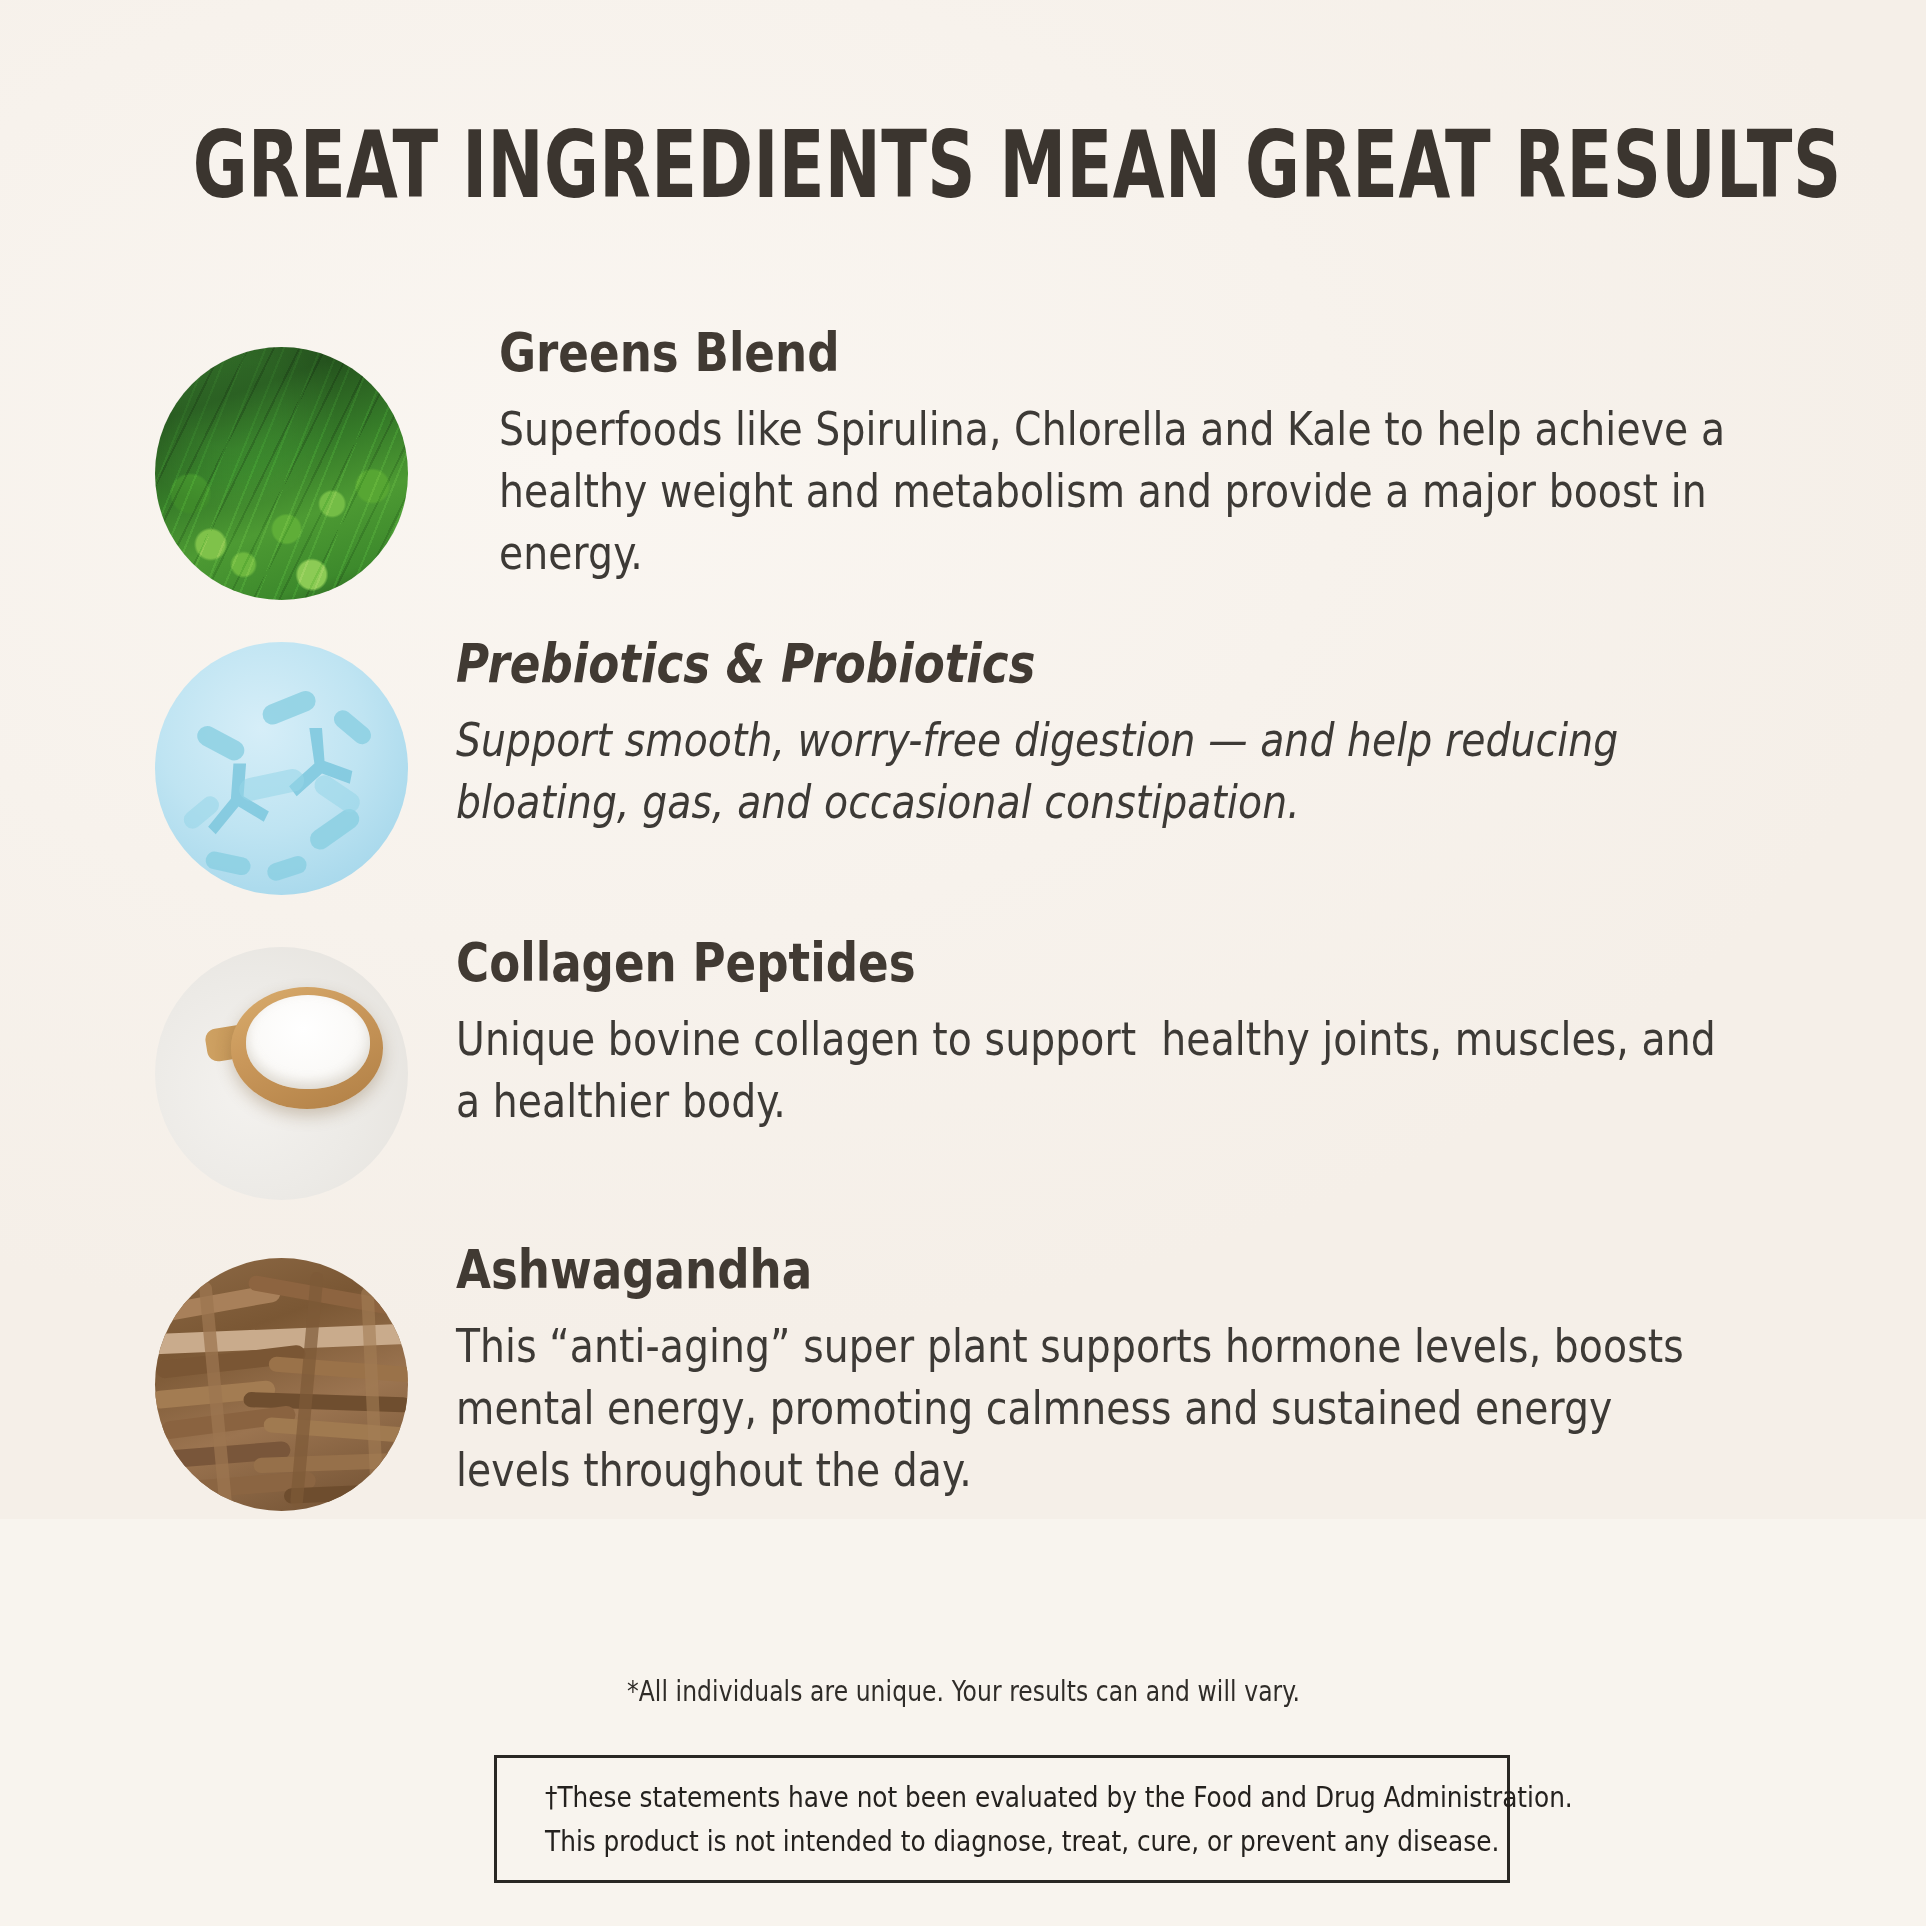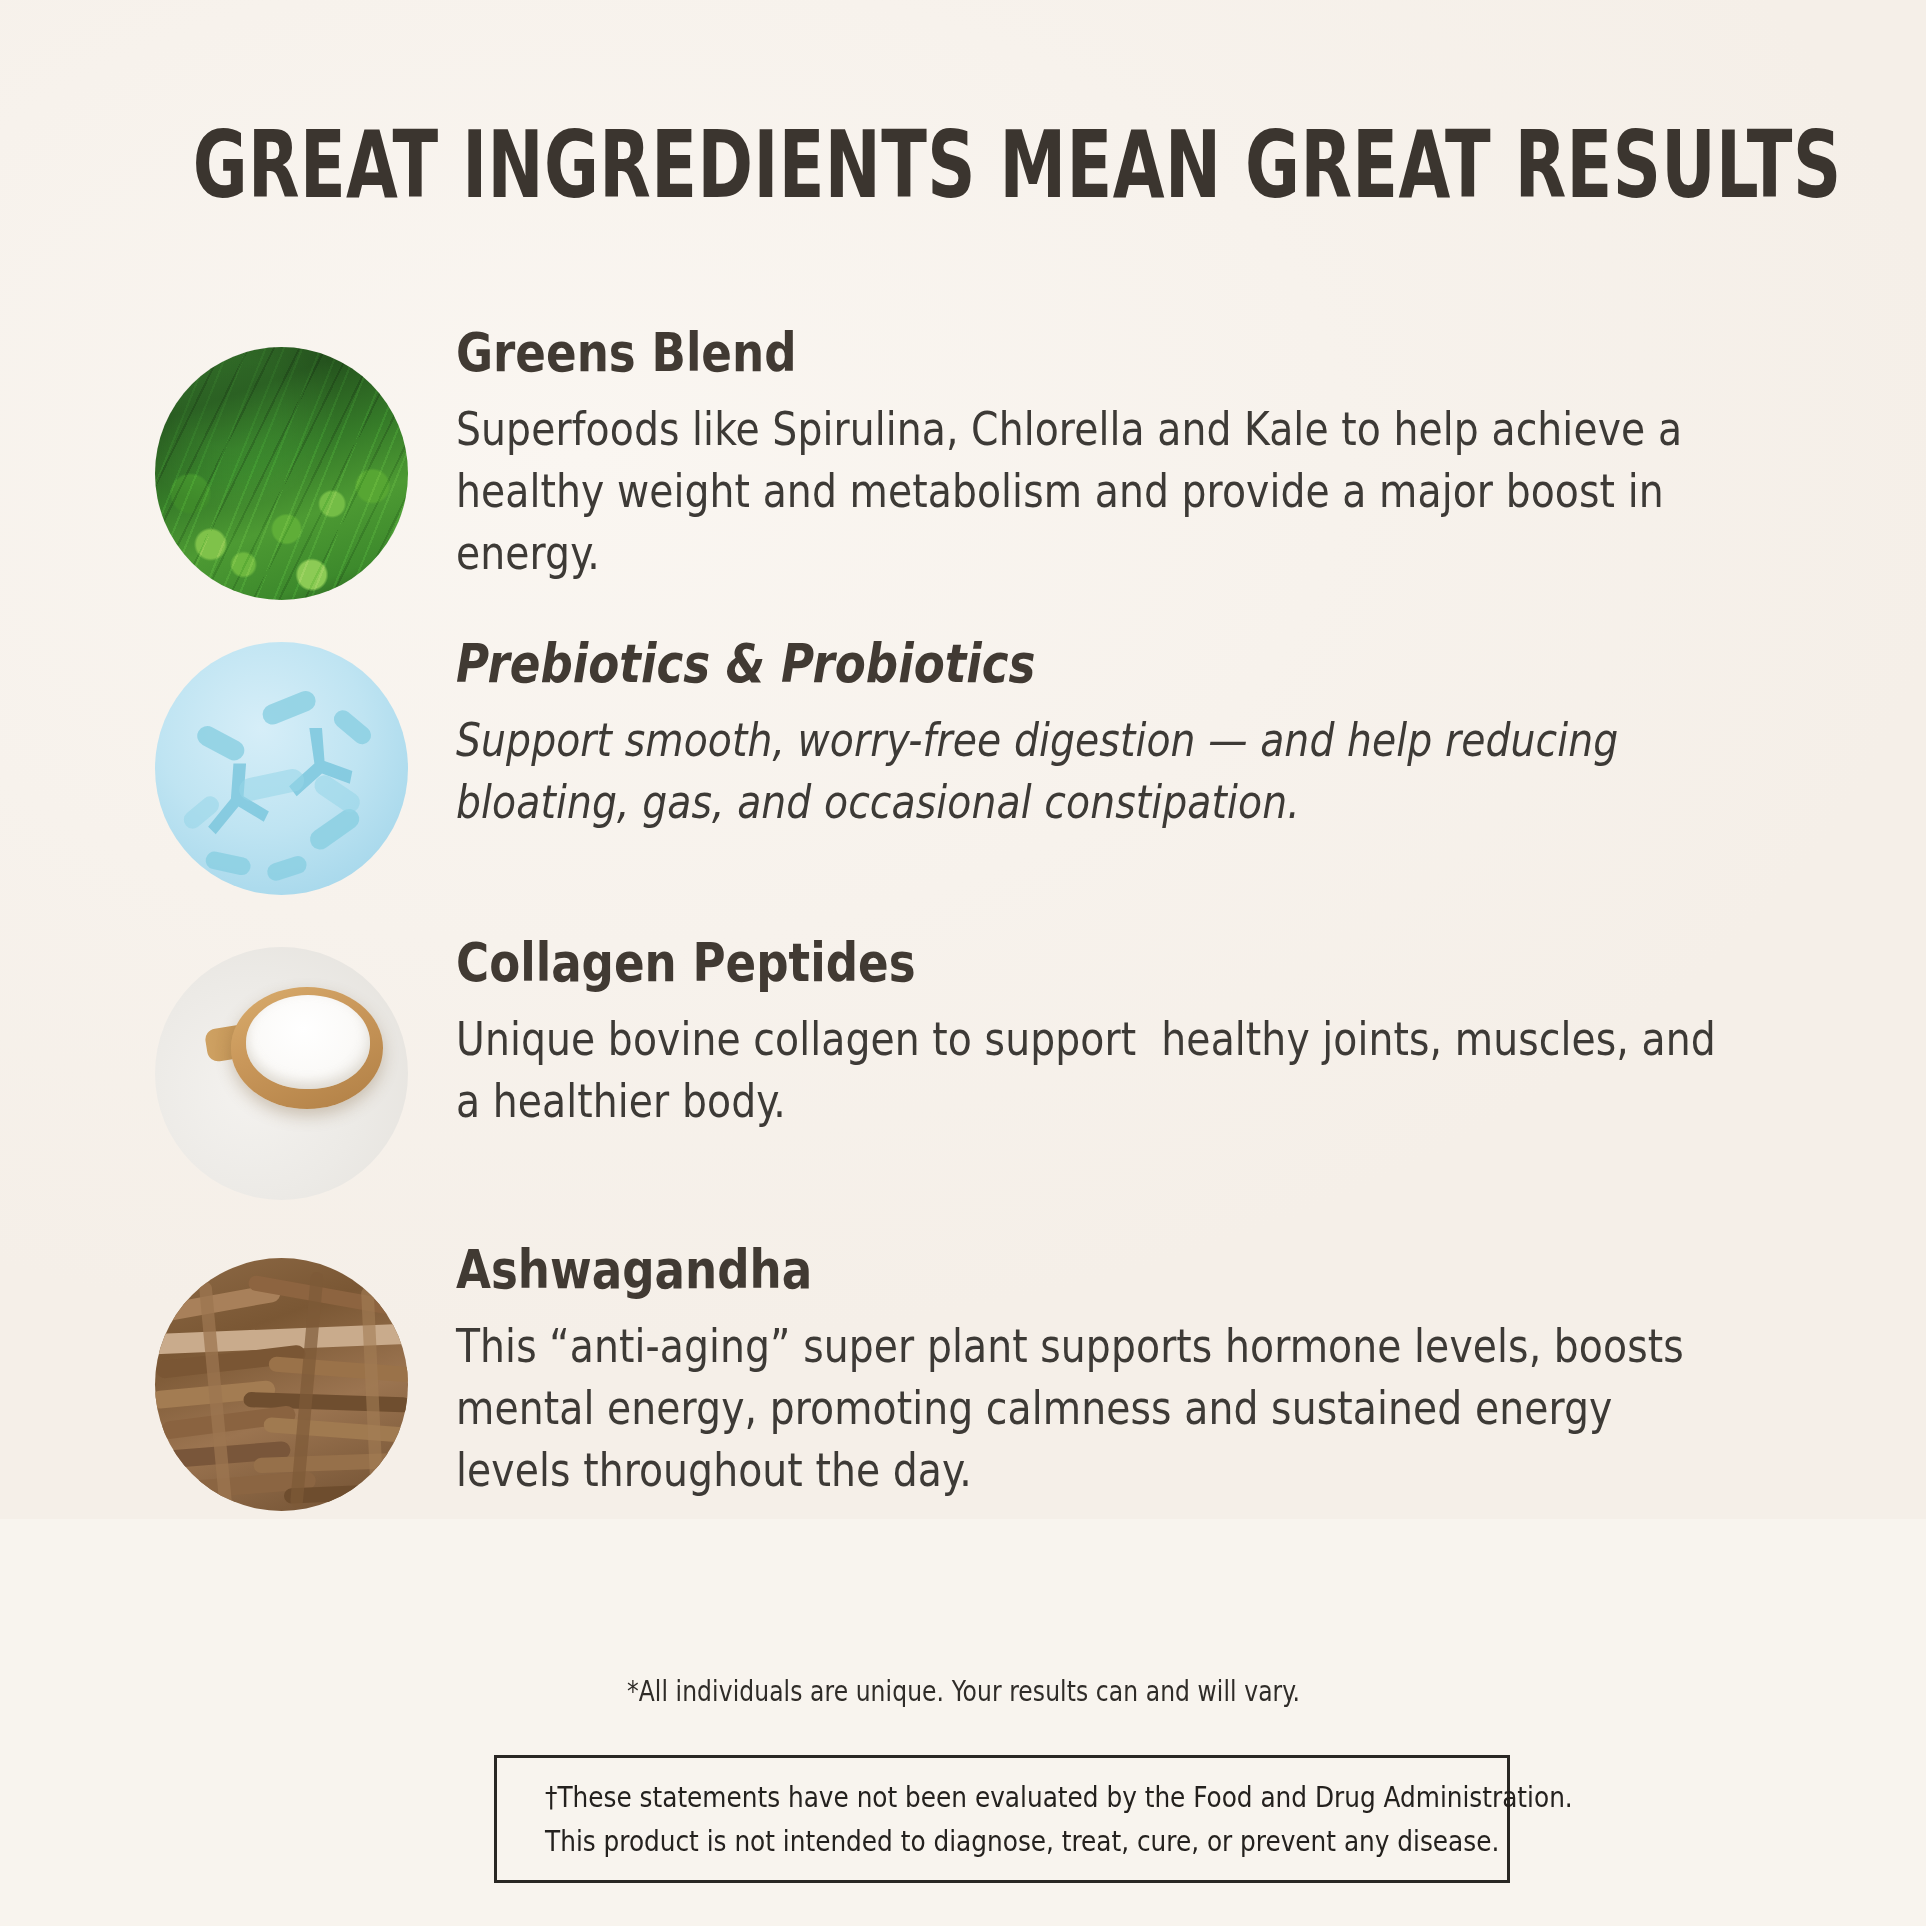--- a/index.html
+++ b/index.html
@@ -45,21 +45,21 @@
     position: absolute;
     top: 323px;
     left: 147px;
     width: 1683px;
   }
   .row {
     position: relative;
     display: flex;
     align-items: flex-start;
   }
-  .row-0 { margin-bottom: 34px; }
+  .row-0 { margin-bottom: 34px; gap: 43px; }
   .row-1 { margin-bottom: 38px; font-style: italic; }
   .row-2 { margin-bottom: 40px; }
   .row-3 { margin-bottom: 0; }
 
   .thumb-wrap {
     width: 269px;
     flex: 0 0 269px;
     display: flex;
     justify-content: center;
     padding-top: 24px;

